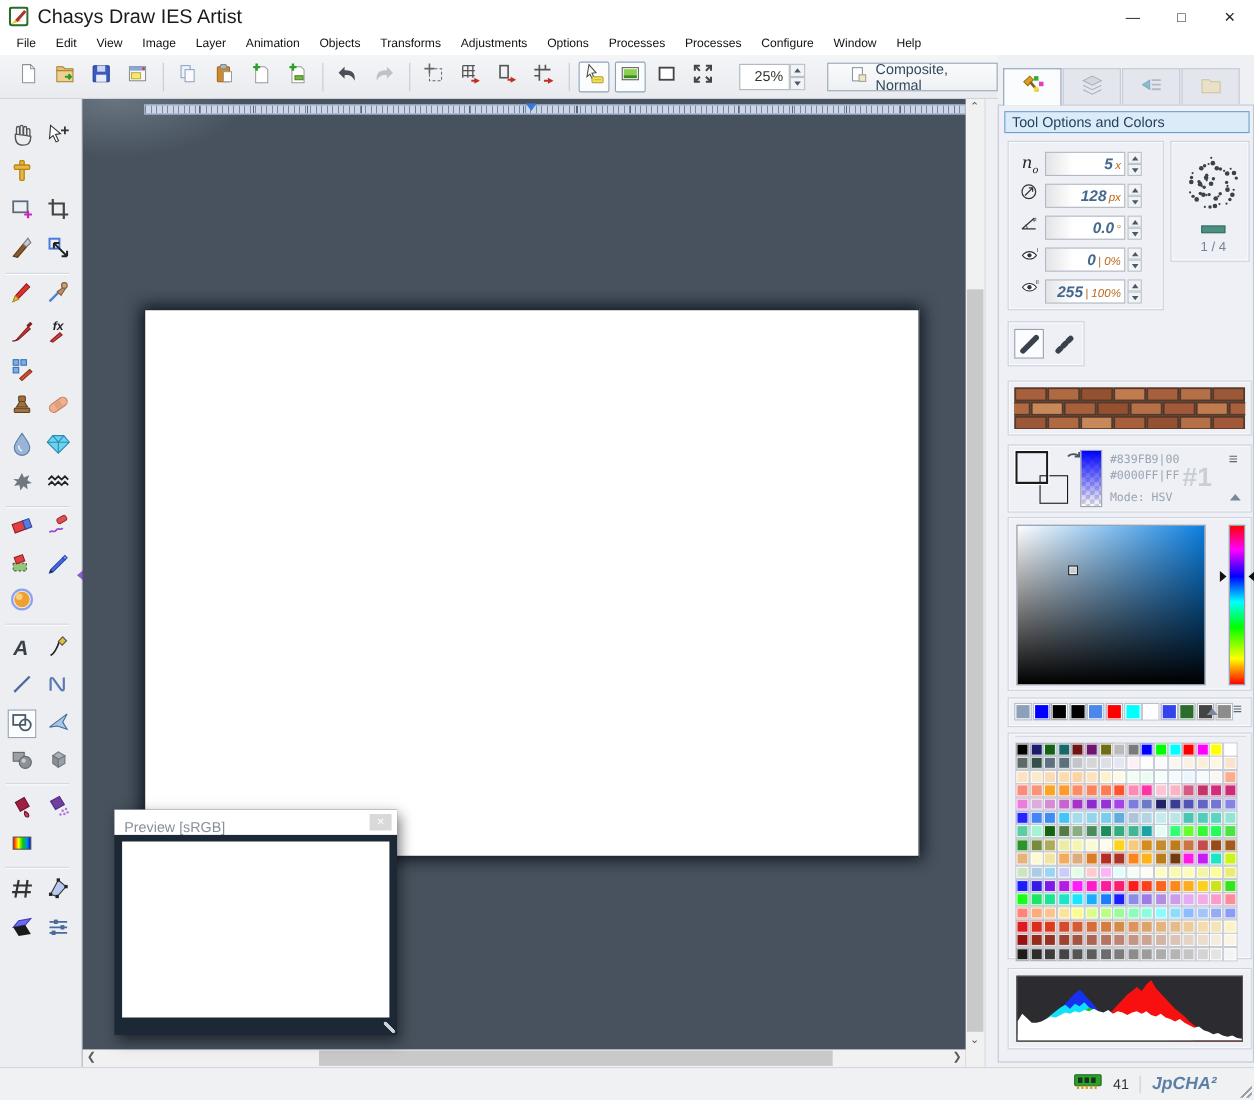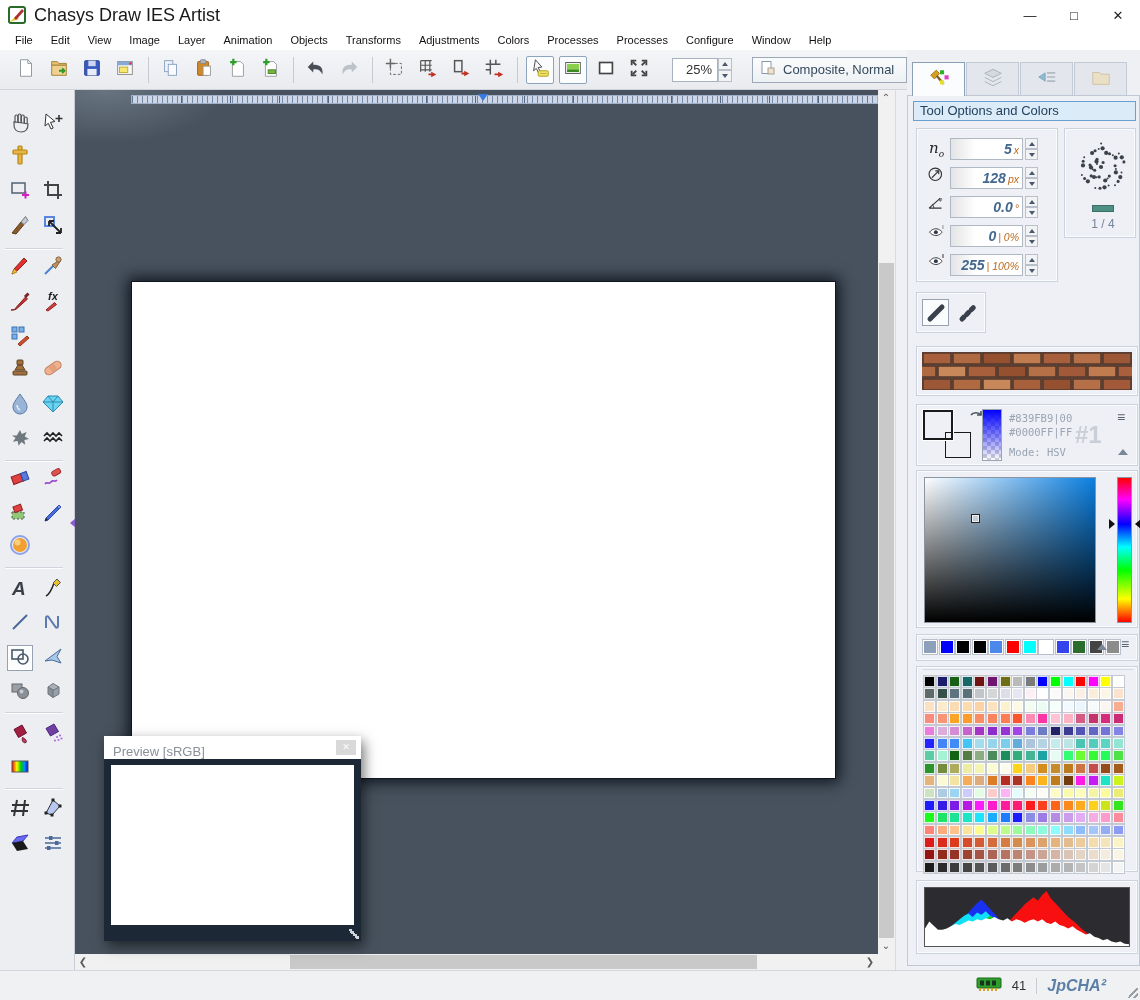--- a/index.html
+++ b/index.html
@@ -26,21 +26,21 @@
   .tbtn.pressed { background:#fbfcfe; border:1px solid #8ea4ba; }
   .tbtn.disabled { opacity:.9; }
   .tb-sep { width:1px; height:26px; background:#c6cbd3; margin:0 8px 0 4px; }
   #zoom-box { width:46px; height:24px; background:#fff; border:1px solid #a9b2bf; font-size:13px; color:#333;
     display:flex; align-items:center; justify-content:flex-end; padding-right:5px; }
   .spinner { width:14px; height:24px; display:flex; flex-direction:column; }
   .spin { flex:1; background:#f2f3f5; border:1px solid #b9c0ca; display:flex; align-items:center; justify-content:center; }
   .tri-up { width:0; height:0; border-left:3px solid transparent; border-right:3px solid transparent; border-bottom:4px solid #49586b; }
   .tri-dn { width:0; height:0; border-left:3px solid transparent; border-right:3px solid transparent; border-top:4px solid #49586b; }
   #composite-btn { margin-left:20px; height:26px; width:158px; background:linear-gradient(#fafbfc,#eef1f4);
-    border:1px solid #9aa8b8; display:flex; align-items:center; gap:7px; padding-left:7px;
+    border:1px solid #9aa8b8; display:flex; align-items:center; gap:7px; padding-left:20px;
     font-size:13px; color:#34495c; }
 
   
   #palette { position:absolute; left:0; top:90px; width:75px; height:880px; background:#eceef2; border-right:1px solid #c8ccd4; }
   .tool { position:absolute; width:26px; height:26px; display:flex; align-items:center; justify-content:flex-end; border:1px solid transparent; }
   .tool.selected { background:#fbfcfe; border:1px solid #96a2b2; box-shadow:0 0 0 1px #fff inset; }
   .pal-sep { position:absolute; left:5px; width:58px; height:2px; border-top:1px solid #d0d4dc; border-bottom:1px solid #fbfcfe; }
 
   
   #canvas-region { position:absolute; left:75px; top:90px; width:803px; height:880px; background:#47525e;
@@ -155,21 +155,21 @@
 <div id="menubar">
     <div class="menu-item">File</div>
     <div class="menu-item">Edit</div>
     <div class="menu-item">View</div>
     <div class="menu-item">Image</div>
     <div class="menu-item">Layer</div>
     <div class="menu-item">Animation</div>
     <div class="menu-item">Objects</div>
     <div class="menu-item">Transforms</div>
     <div class="menu-item">Adjustments</div>
-    <div class="menu-item">Colors</div>
+    <div class="menu-item">Options</div>
     <div class="menu-item">Processes</div>
     <div class="menu-item">Processes</div>
     <div class="menu-item">Configure</div>
     <div class="menu-item">Window</div>
     <div class="menu-item">Help</div>
   </div>
 
 <div id="toolbar">
   <div id="tb-groups">
       <div class="tbtn">

